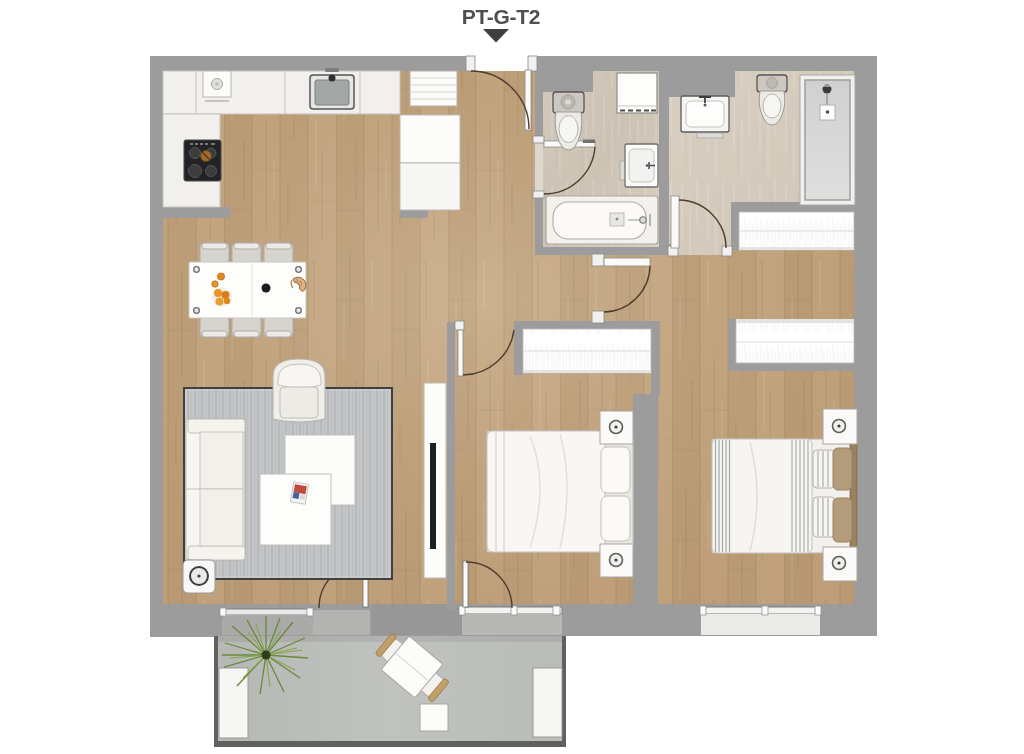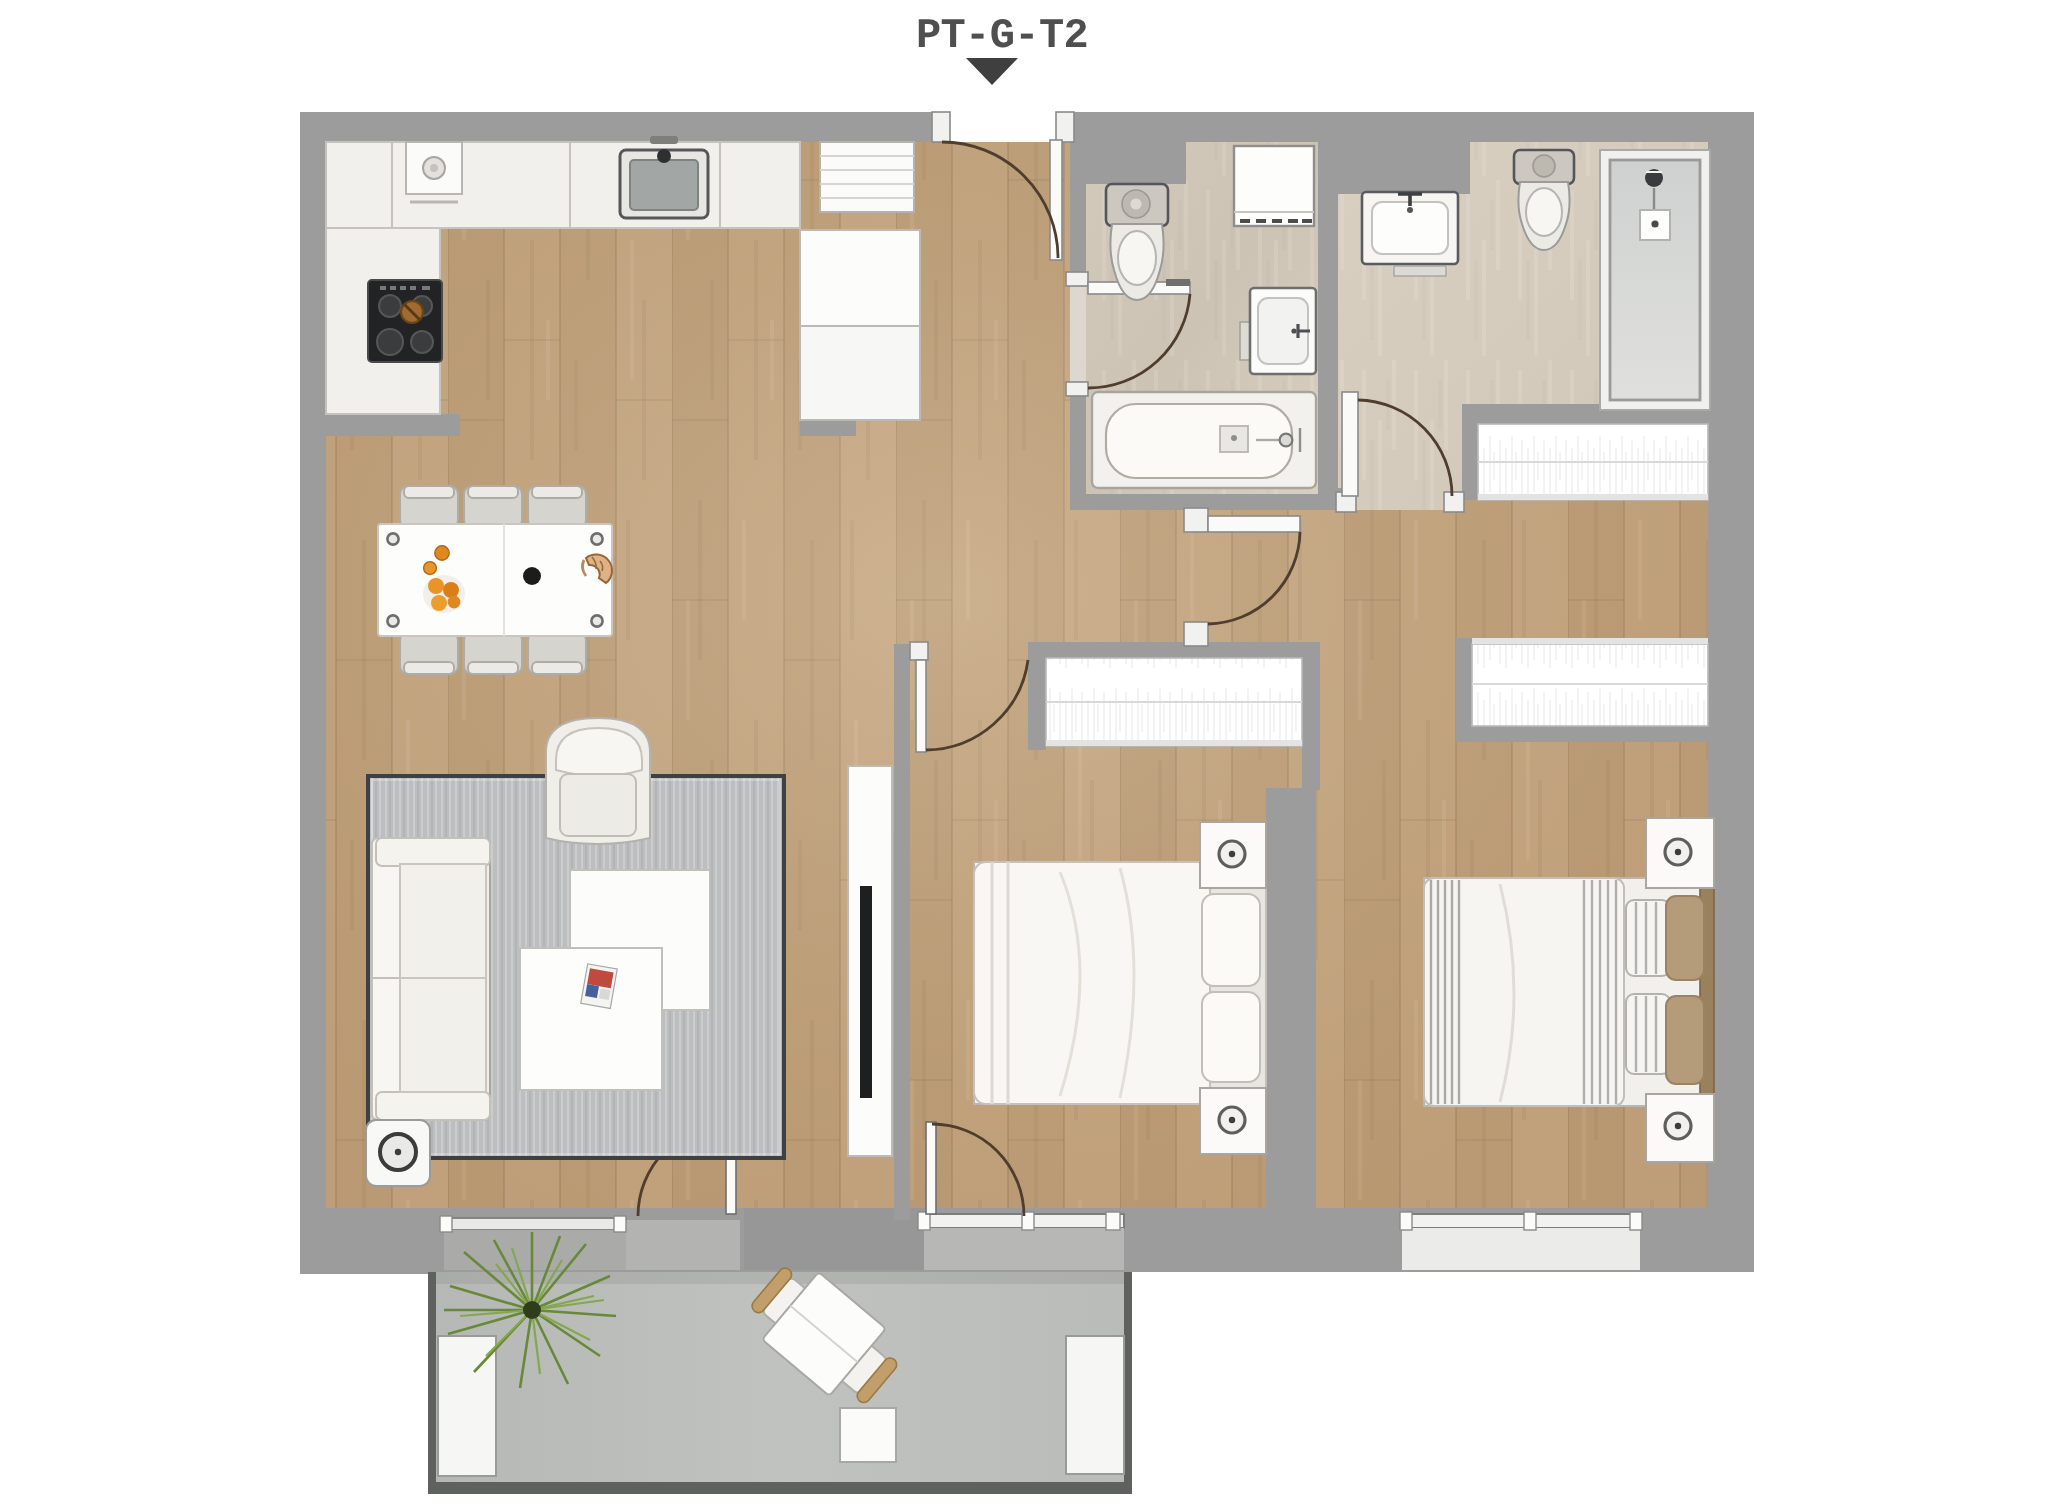--- a/index.html
+++ b/index.html
@@ -1,16 +1,16 @@
 <!DOCTYPE html>
 <html><head>
 <meta charset="utf-8">
 <style>
 html,body{margin:0;padding:0;background:#ffffff;}
-.page{position:relative;width:836px;height:754px;font-family:Liberation Mono, monospace;}
+.page{position:relative;width:836px;height:754px;font-family:Liberation Sans, sans-serif;}
 </style>
 </head>
 <body>
 <div class="page">
 <svg width="1024" height="754" viewBox="0 0 1024 754">
 <defs>
 <pattern id="wood" width="112" height="240" patternUnits="userSpaceOnUse">
   <rect width="112" height="240" fill="#c0a27b"></rect>
   <rect x="0" width="28" height="240" fill="#bc9d76"></rect>
   <rect x="28" width="28" height="240" fill="#c3a47d"></rect>

